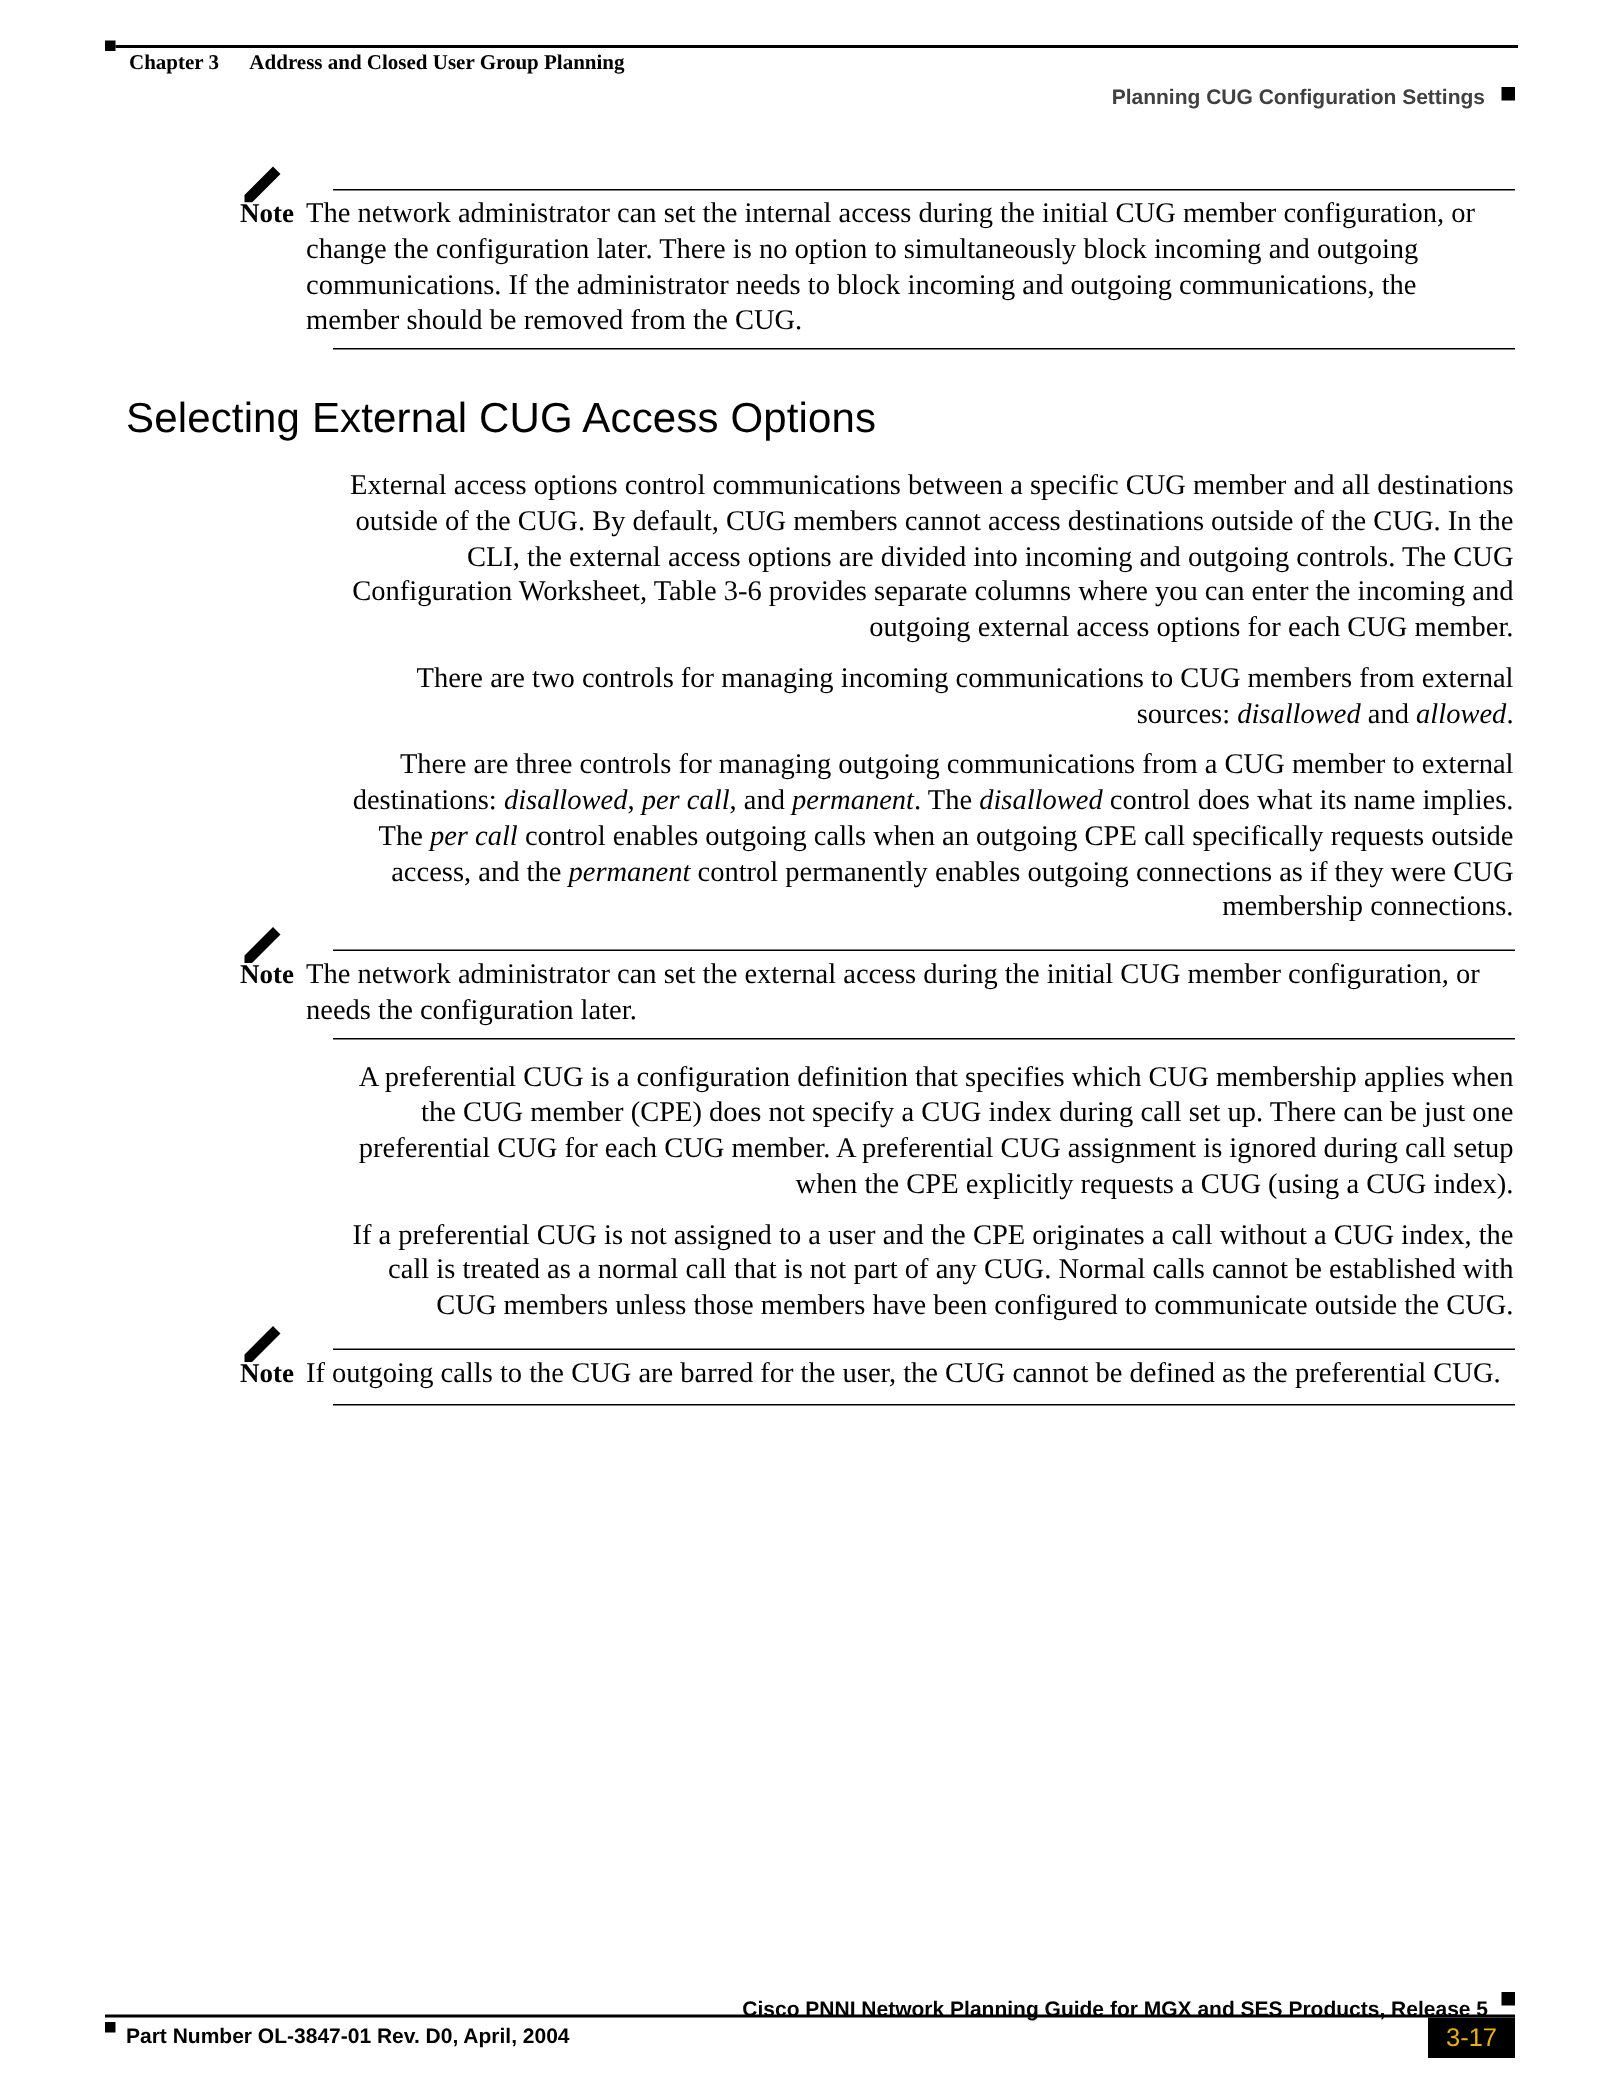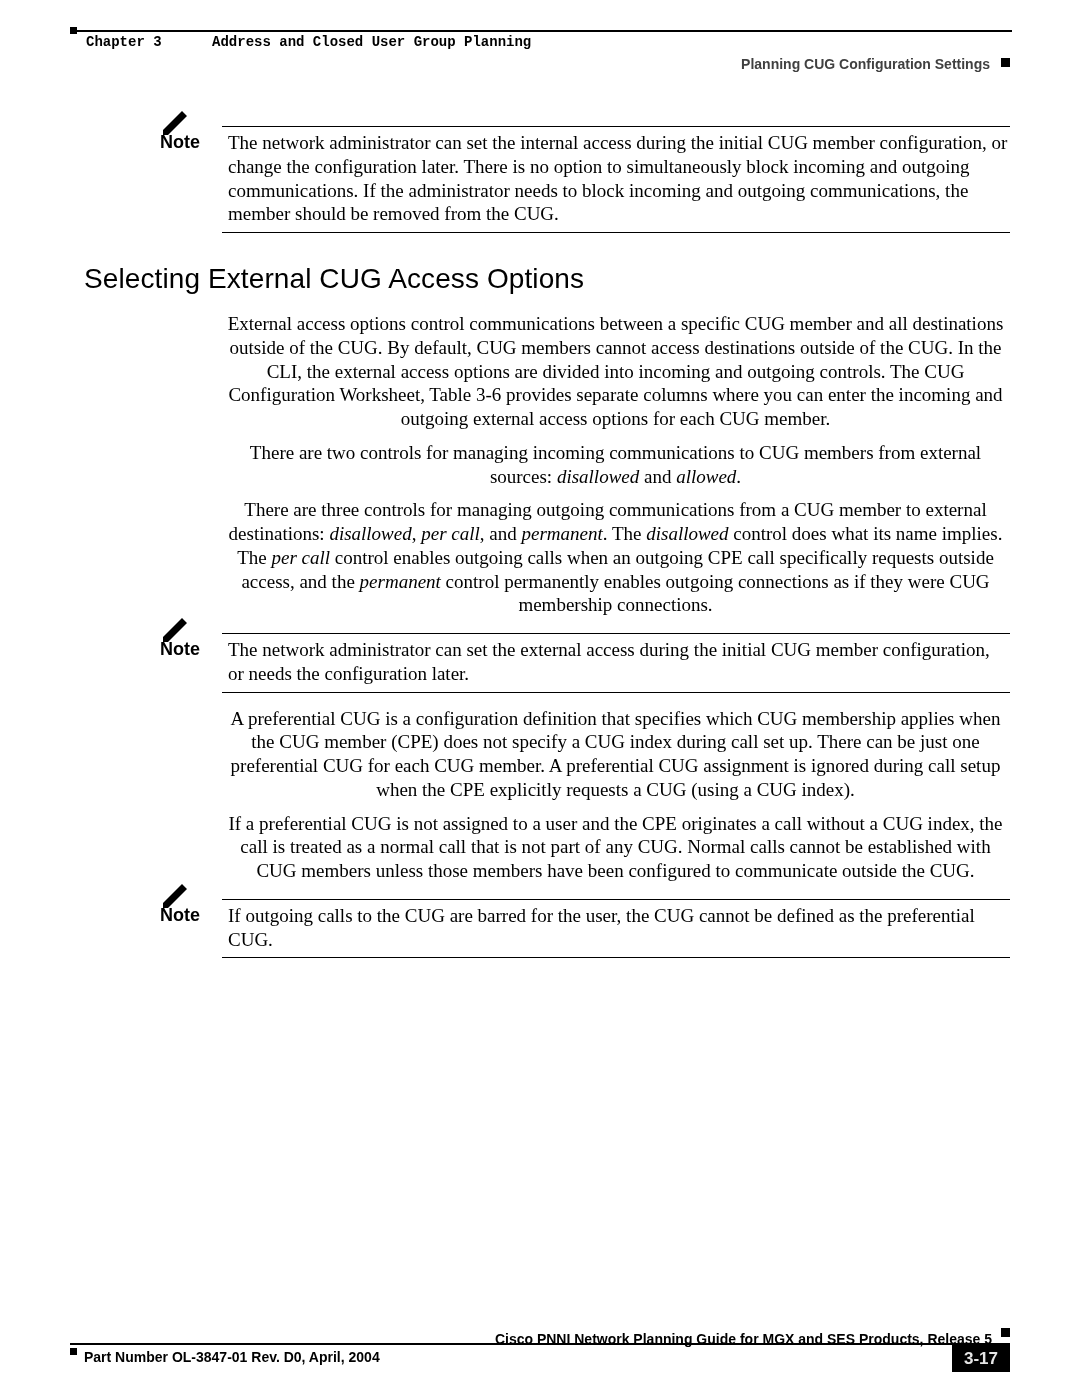--- a/index.html
+++ b/index.html
@@ -32,21 +32,21 @@
     top: 27px;
     left: 70px;
     width: 7px;
     height: 7px;
     background: #000;
   }
   .header-chapter {
     position: absolute;
     top: 34px;
     left: 86px;
-    font-family: Liberation Mono, monospace;
+    font-family: Liberation Serif, serif;
     font-size: 14px;
     font-weight: bold;
     color: #000;
     white-space: pre;
   }
   .header-section {
     position: absolute;
     top: 56px;
     right: 90px;
     font-family: Arial, Helvetica, sans-serif;
@@ -64,21 +64,21 @@
   }
   
   .content {
     position: absolute;
     top: 110px;
     left: 160px;
     right: 70px;
   }
   .para {
     margin: 0 1px 10px 62px;
-    text-align: center;
+    text-align: right;
     line-height: 1.25;
   }
   .note-block {
     margin: 16px 0 14px 0;
   }
   .note-rule {
     border: none;
     border-top: 1px solid #000;
     margin: 0 0 4px 62px;
   }
@@ -94,25 +94,25 @@
   .note-icon {
     width: 30px;
     height: 26px;
     margin-left: 0;
     margin-right: 6px;
     flex: 0 0 30px;
     position: relative;
     top: -22px;
   }
   .note-label {
-    font-family: Liberation Sans, sans-serif;
+    font-family: Liberation Serif, serif;
     font-weight: bold;
     font-size: 18px;
     flex: 0 0 auto;
-    margin-right: 28px;
+    margin-right: 8px;
     margin-left: -36px;
   }
   .note-text {
     flex: 1 1 auto;
     line-height: 1.25;
   }
   .h2 {
     font-family: Arial, Helvetica, sans-serif;
     font-weight: normal;
     font-size: 28px;
@@ -169,23 +169,23 @@
     left: 14px;
     font-family: Arial, Helvetica, sans-serif;
     font-size: 14px;
     font-weight: bold;
   }
   .page-num-box {
     position: absolute;
     top: 2px;
     right: 0;
     background: #000;
-    color: #e5e5e5;
-    font-family: Arial, Helvetica, sans-serif;
-    font-weight: bold;
+    color: #eab308;
+    font-family: Arial, Helvetica, sans-serif;
+    font-weight: normal;
     font-size: 17px;
     padding: 3px 12px;
   }
 </style>
 </head>
 <body>
 
 <div class="page">
 
   <div class="header-left-block"></div>

